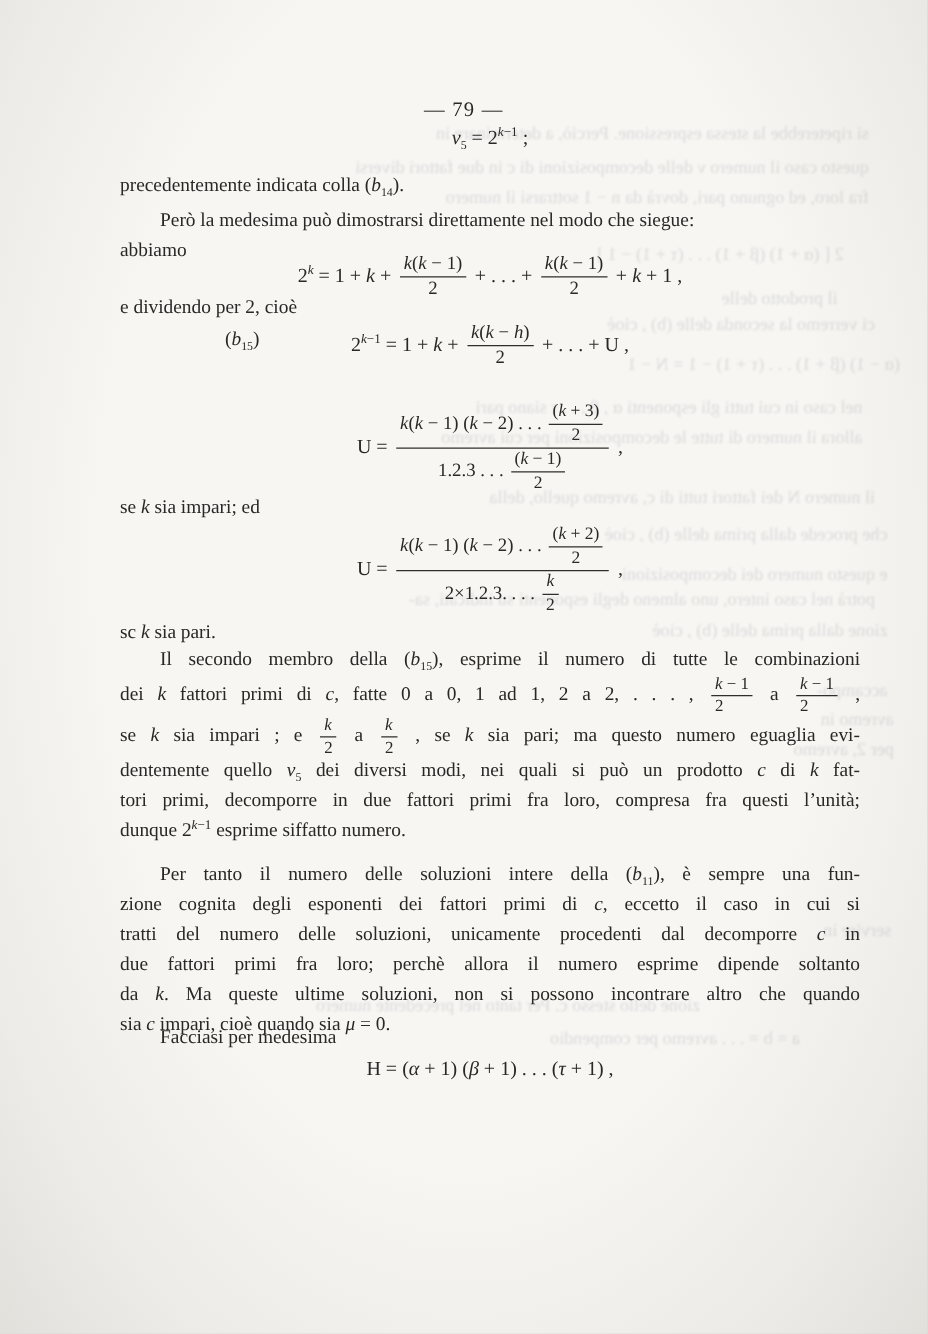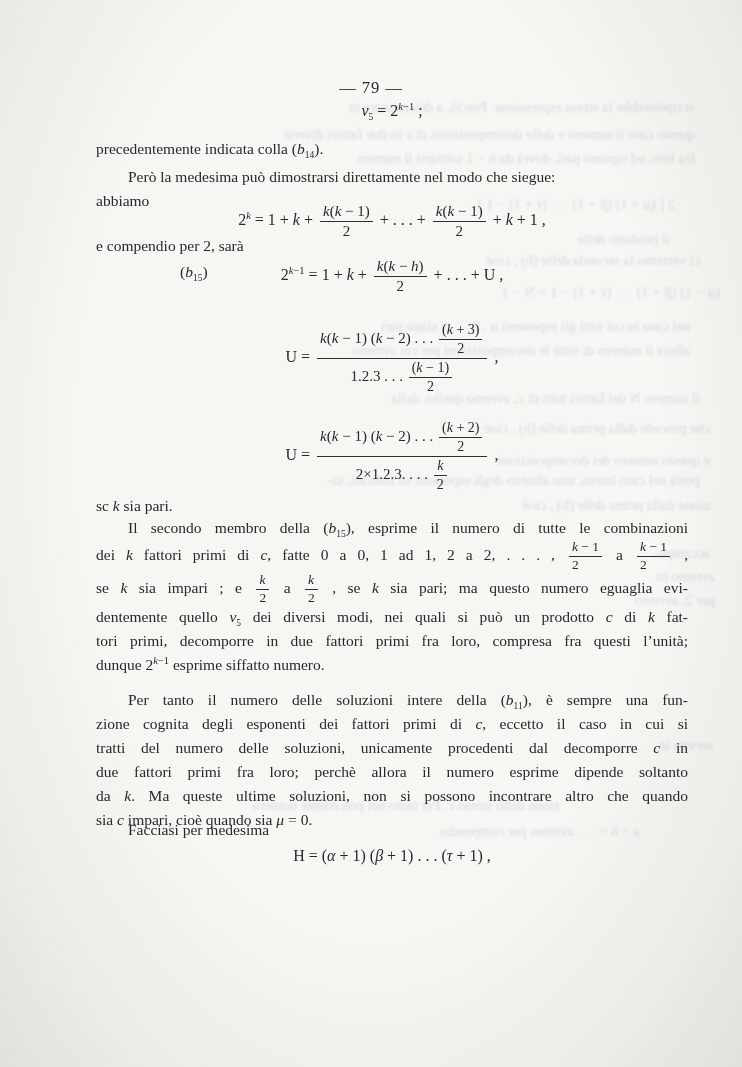--- a/index.html
+++ b/index.html
@@ -79,30 +79,31 @@
 
   <div class="line content-w center eq" style="top:99px"><span class="mi">ν</span><sub>5</sub> = 2<sup><span class="mi">k</span>−1</sup> ;</div>
 
   <div class="line content-w" style="top:137px">precedentemente indicata colla (<span class="mi">b</span><sub>14</sub>).</div>
 
   <div class="line content-w" style="top:189px">abbiamo</div>
   <div class="line content-w indent" style="top:165px">Però la medesima può dimostrarsi direttamente nel modo che siegue:</div>
 
   <div class="line content-w center eq" style="top:203px">2<sup><span class="mi">k</span></sup> = 1 + <span class="mi">k</span> + <span class="frac"><span class="num"><span class="mi">k</span>(<span class="mi">k</span> − 1)</span><span class="den">2</span></span> + . . . + <span class="frac"><span class="num"><span class="mi">k</span>(<span class="mi">k</span> − 1)</span><span class="den">2</span></span> + <span class="mi">k</span> + 1 ,</div>
 
-  <div class="line content-w" style="top:234px">e compendio per 2, sarà</div>
+  <div class="line content-w" style="top:234px">e dividendo per 2, cioè</div>
 
   <div class="block content-w center eq" style="top:252px;height:40px">
     <span class="b15label">(<span class="mi">b</span><sub>15</sub>)</span>
     <span style="display:inline-block;vertical-align:middle;margin-top:6px">2<sup><span class="mi">k</span>−1</sup> = 1 + <span class="mi">k</span> + <span class="frac"><span class="num"><span class="mi">k</span>(<span class="mi">k</span> − <span class="mi">h</span>)</span><span class="den">2</span></span> + . . . + U ,</span>
   </div>
 
 
   <div class="block content-w center eq" style="top:322px">U = <span class="frac"><span class="num"><span class="mi">k</span>(<span class="mi">k</span> − 1) (<span class="mi">k</span> − 2) . . . <span class="frac small"><span class="num">(<span class="mi">k</span> + 3)</span><span class="den">2</span></span></span><span class="den">1.2.3 . . . <span class="frac small"><span class="num">(<span class="mi">k</span> − 1)</span><span class="den">2</span></span></span></span> ,</div>
 
+  <div class="line content-w" style="top:394px">se <span class="mi">k</span> sia impari; ed</div>
 
   <div class="block content-w center eq" style="top:420px">U = <span class="frac"><span class="num"><span class="mi">k</span>(<span class="mi">k</span> − 1) (<span class="mi">k</span> − 2) . . . <span class="frac small"><span class="num">(<span class="mi">k</span> + 2)</span><span class="den">2</span></span></span><span class="den">2×1.2.3. . . . <span class="frac small"><span class="num"><span class="mi">k</span></span><span class="den">2</span></span></span></span> ,</div>
 
   <div class="line content-w" style="top:494px">sc <span class="mi">k</span> sia pari.</div>
 
   <div class="block content-w para" style="top:516px">
     <div class="pline jline indent">Il secondo membro della (<span class="mi">b</span><sub>15</sub>), esprime il numero di tutte le combinazioni</div>
     <div class="pline jline">dei <span class="mi">k</span> fattori primi di <span class="mi">c</span>, fatte 0 a 0, 1 ad 1, 2 a 2,  . . . , <span class="frac"><span class="num"><span class="mi">k</span> − 1</span><span class="den">2</span></span> a <span class="frac"><span class="num"><span class="mi">k</span> − 1</span><span class="den">2</span></span> ,</div>
     <div class="pline jline">se <span class="mi">k</span> sia impari ; e <span class="frac"><span class="num"><span class="mi">k</span></span><span class="den">2</span></span> a <span class="frac"><span class="num"><span class="mi">k</span></span><span class="den">2</span></span> , se <span class="mi">k</span> sia pari; ma questo numero eguaglia evi-</div>
     <div class="pline jline">dentemente quello <span class="mi">ν</span><sub>5</sub> dei diversi modi, nei quali si può un prodotto <span class="mi">c</span> di <span class="mi">k</span> fat-</div>

